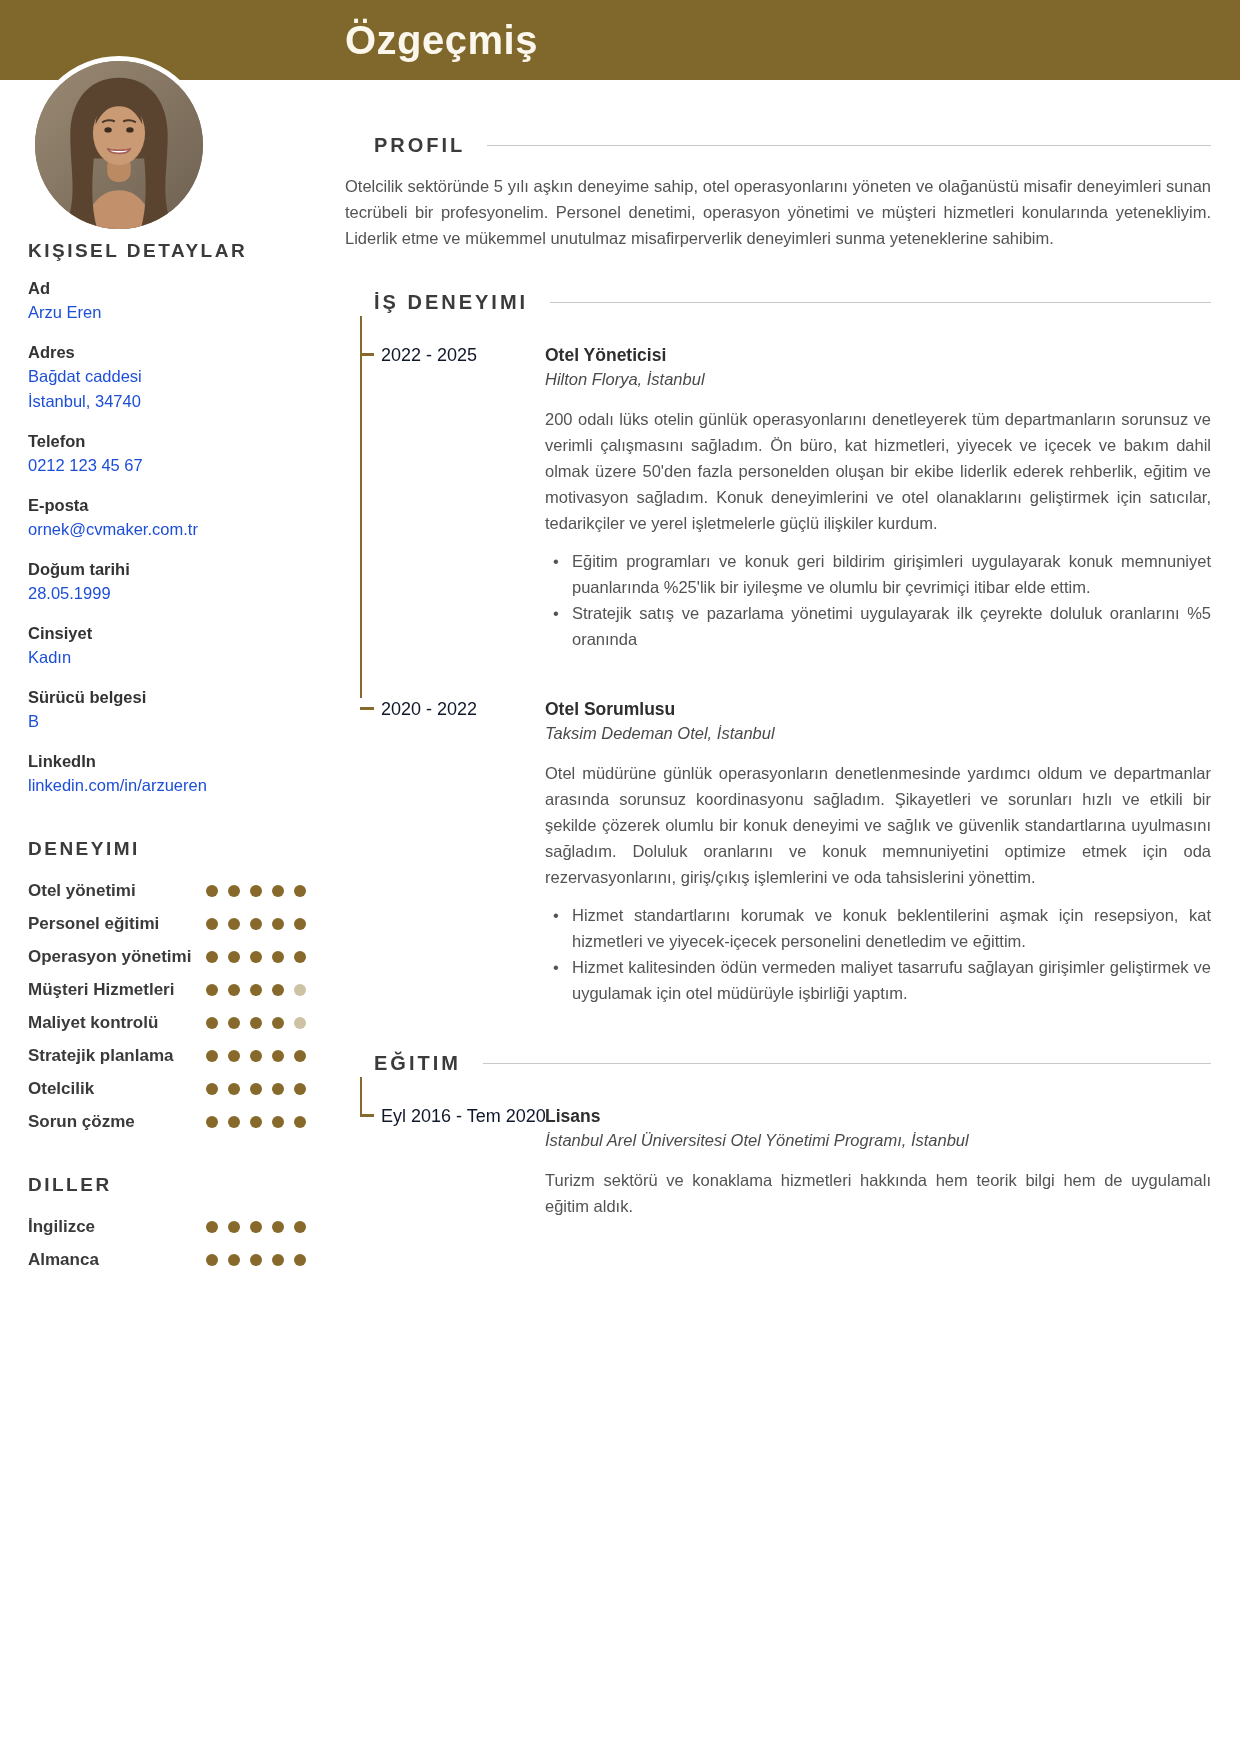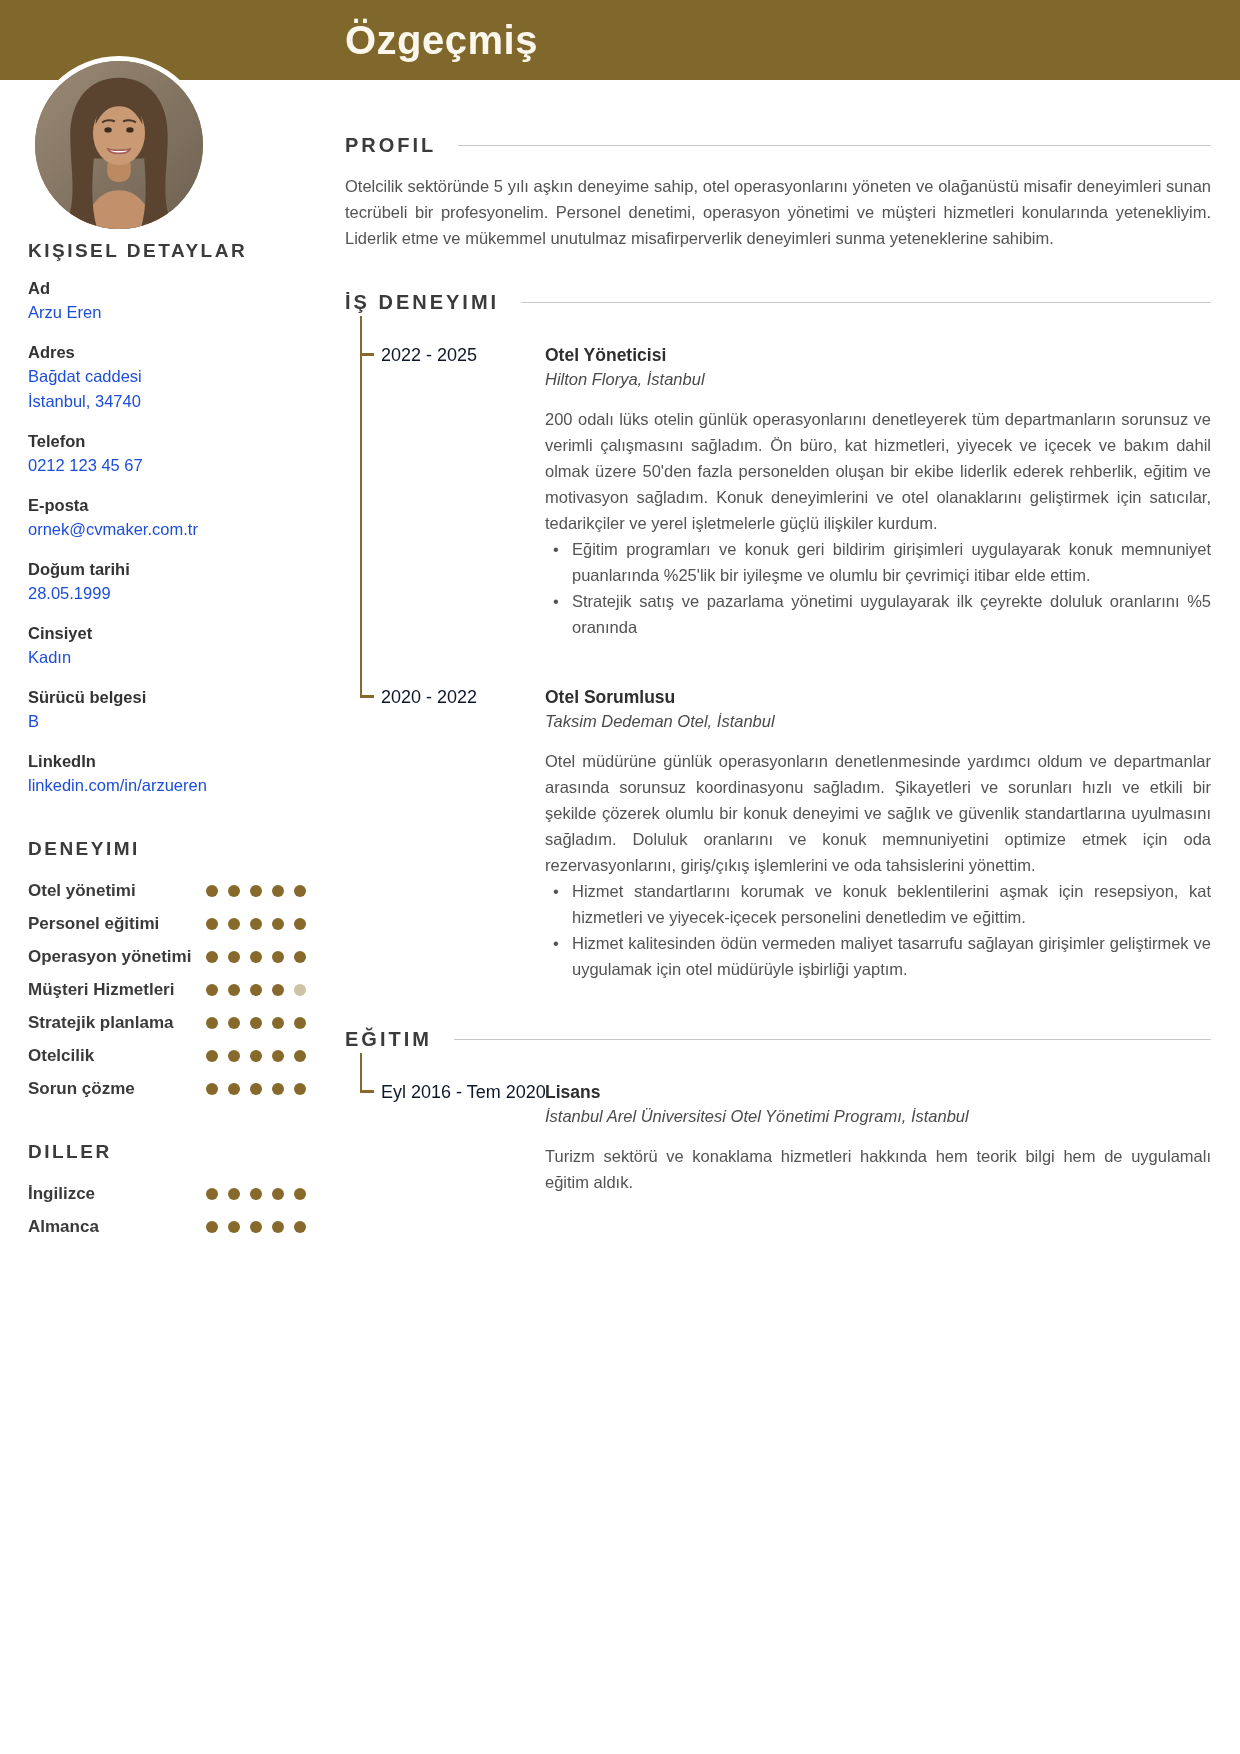--- a/index.html
+++ b/index.html
@@ -28,36 +28,36 @@
   .skills-block{margin-top:40px;}
   .lang-block{margin-top:36px;}
   .rate-row{display:flex;align-items:center;justify-content:space-between;height:33px;}
   .rate-label{font-size:17px;font-weight:700;color:#3a3a3a;}
   .dots{display:flex;gap:10px;}
   .dot{width:12px;height:12px;border-radius:50%;background:var(--accent-gold);}
   .dot--empty{background:var(--dot-empty);}
 
   
   .main{position:absolute;top:104px;left:345px;width:866px;padding-top:30px;color:var(--body-text);}
-  .sec-head{display:flex;align-items:center;gap:22px;}
+  .sec-head{display:flex;align-items:center;gap:22px;margin-left:29px;}
   .sec-title{font-size:20px;font-weight:600;letter-spacing:3px;color:var(--heading-text);white-space:nowrap;}
   .sec-rule{flex:1;height:1px;background:var(--divider);}
   .para{font-size:16.5px;line-height:26px;text-align:justify;margin-top:16px;}
 
   .sec-gap{margin-top:40px;}
   .timeline{position:relative;margin-top:30px;}
   .tl-line{position:absolute;left:15px;width:2px;background:var(--accent-gold);}
   .entry{position:relative;padding-left:200px;}
   .entry + .entry{margin-top:46px;}
   .tick{position:absolute;left:15px;top:9px;width:14px;height:3px;background:var(--accent-gold);}
   .entry-period{position:absolute;left:36px;top:0;font-size:18px;color:#0f172a;line-height:22px;white-space:nowrap;}
   .entry-title{font-size:17.5px;font-weight:700;color:#2e2e2e;line-height:23px;}
   .entry-org{font-size:16.5px;font-style:italic;color:#4a4a4a;line-height:25px;}
   .entry-desc{font-size:16.5px;line-height:26px;text-align:justify;margin-top:14px;}
-  .bullets{list-style:none;margin-top:0;}
+  .bullets{list-style:none;margin-top:12px;}
   .bullets li{position:relative;padding-left:27px;font-size:16.5px;line-height:26px;text-align:justify;}
   .bullets li::before{content:"•";position:absolute;left:8px;top:0;color:var(--body-text);}
 </style>
 </head>
 <body>
 
 <div class="page">
 
   <div class="header">
     <div class="header-title">Özgeçmiş</div>
@@ -158,20 +158,30 @@
         <span class="rate-label">Müşteri Hizmetleri</span>
         <span class="dots">
             <span class="dot"></span>
             <span class="dot"></span>
             <span class="dot"></span>
             <span class="dot"></span>
             <span class="dot dot--empty"></span>
           </span>
       </div>
       <div class="rate-row">
+        <span class="rate-label">Maliyet kontrolü</span>
+        <span class="dots">
+            <span class="dot"></span>
+            <span class="dot"></span>
+            <span class="dot"></span>
+            <span class="dot"></span>
+            <span class="dot dot--empty"></span>
+          </span>
+      </div>
+      <div class="rate-row">
         <span class="rate-label">Stratejik planlama</span>
         <span class="dots">
             <span class="dot"></span>
             <span class="dot"></span>
             <span class="dot"></span>
             <span class="dot"></span>
             <span class="dot"></span>
           </span>
       </div>
       <div class="rate-row">

